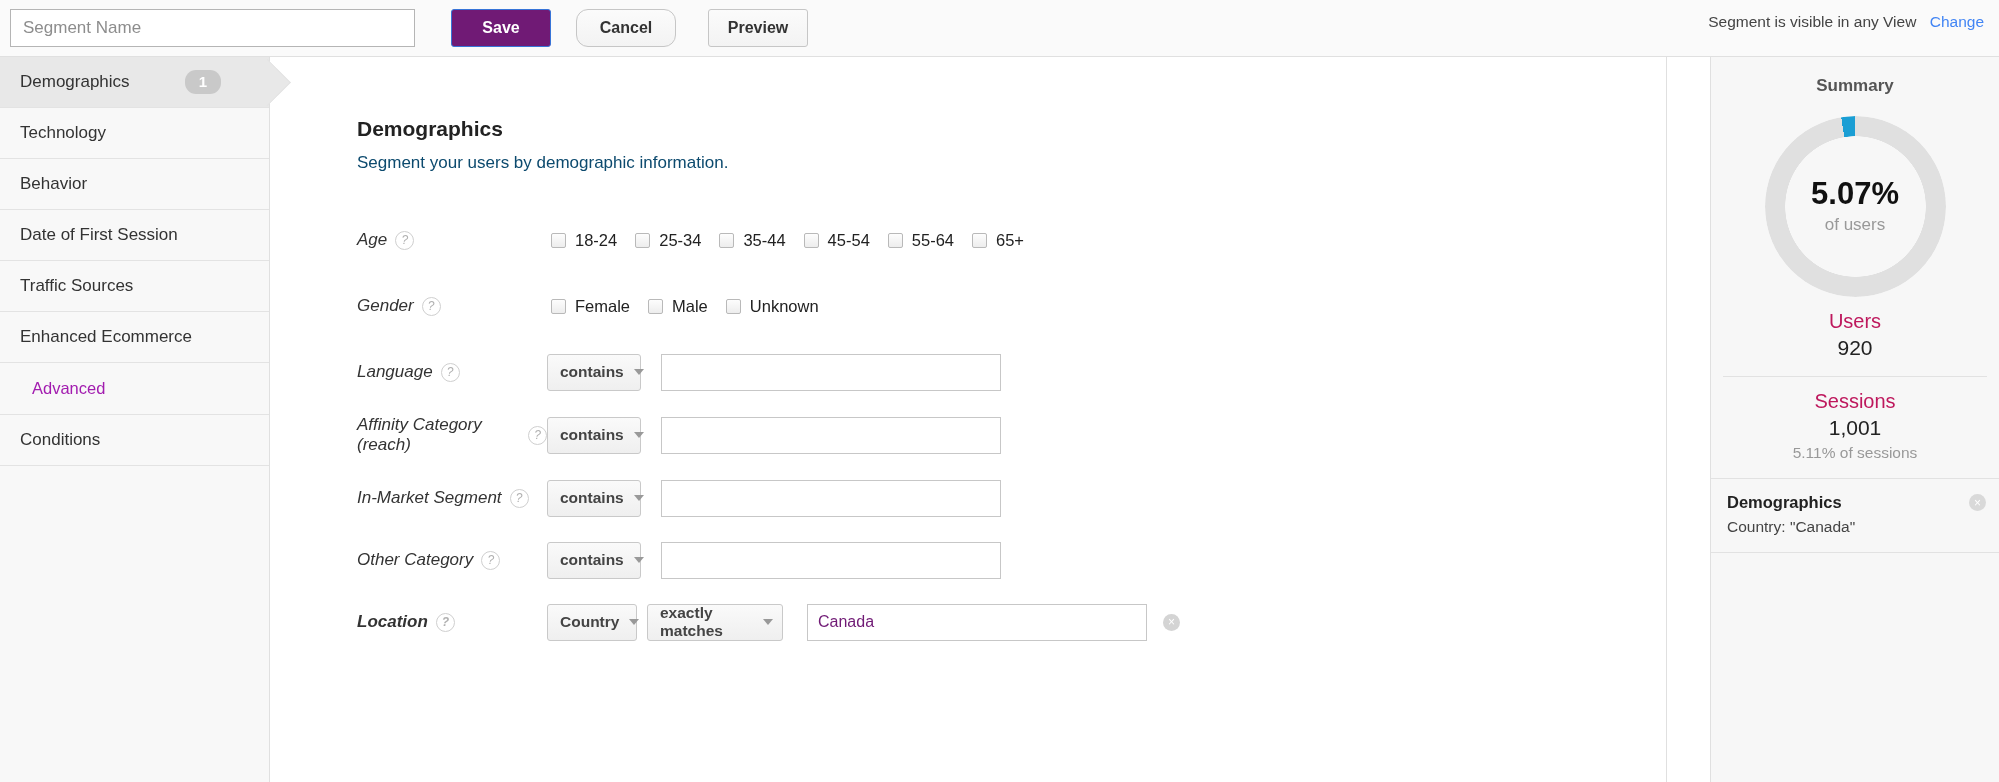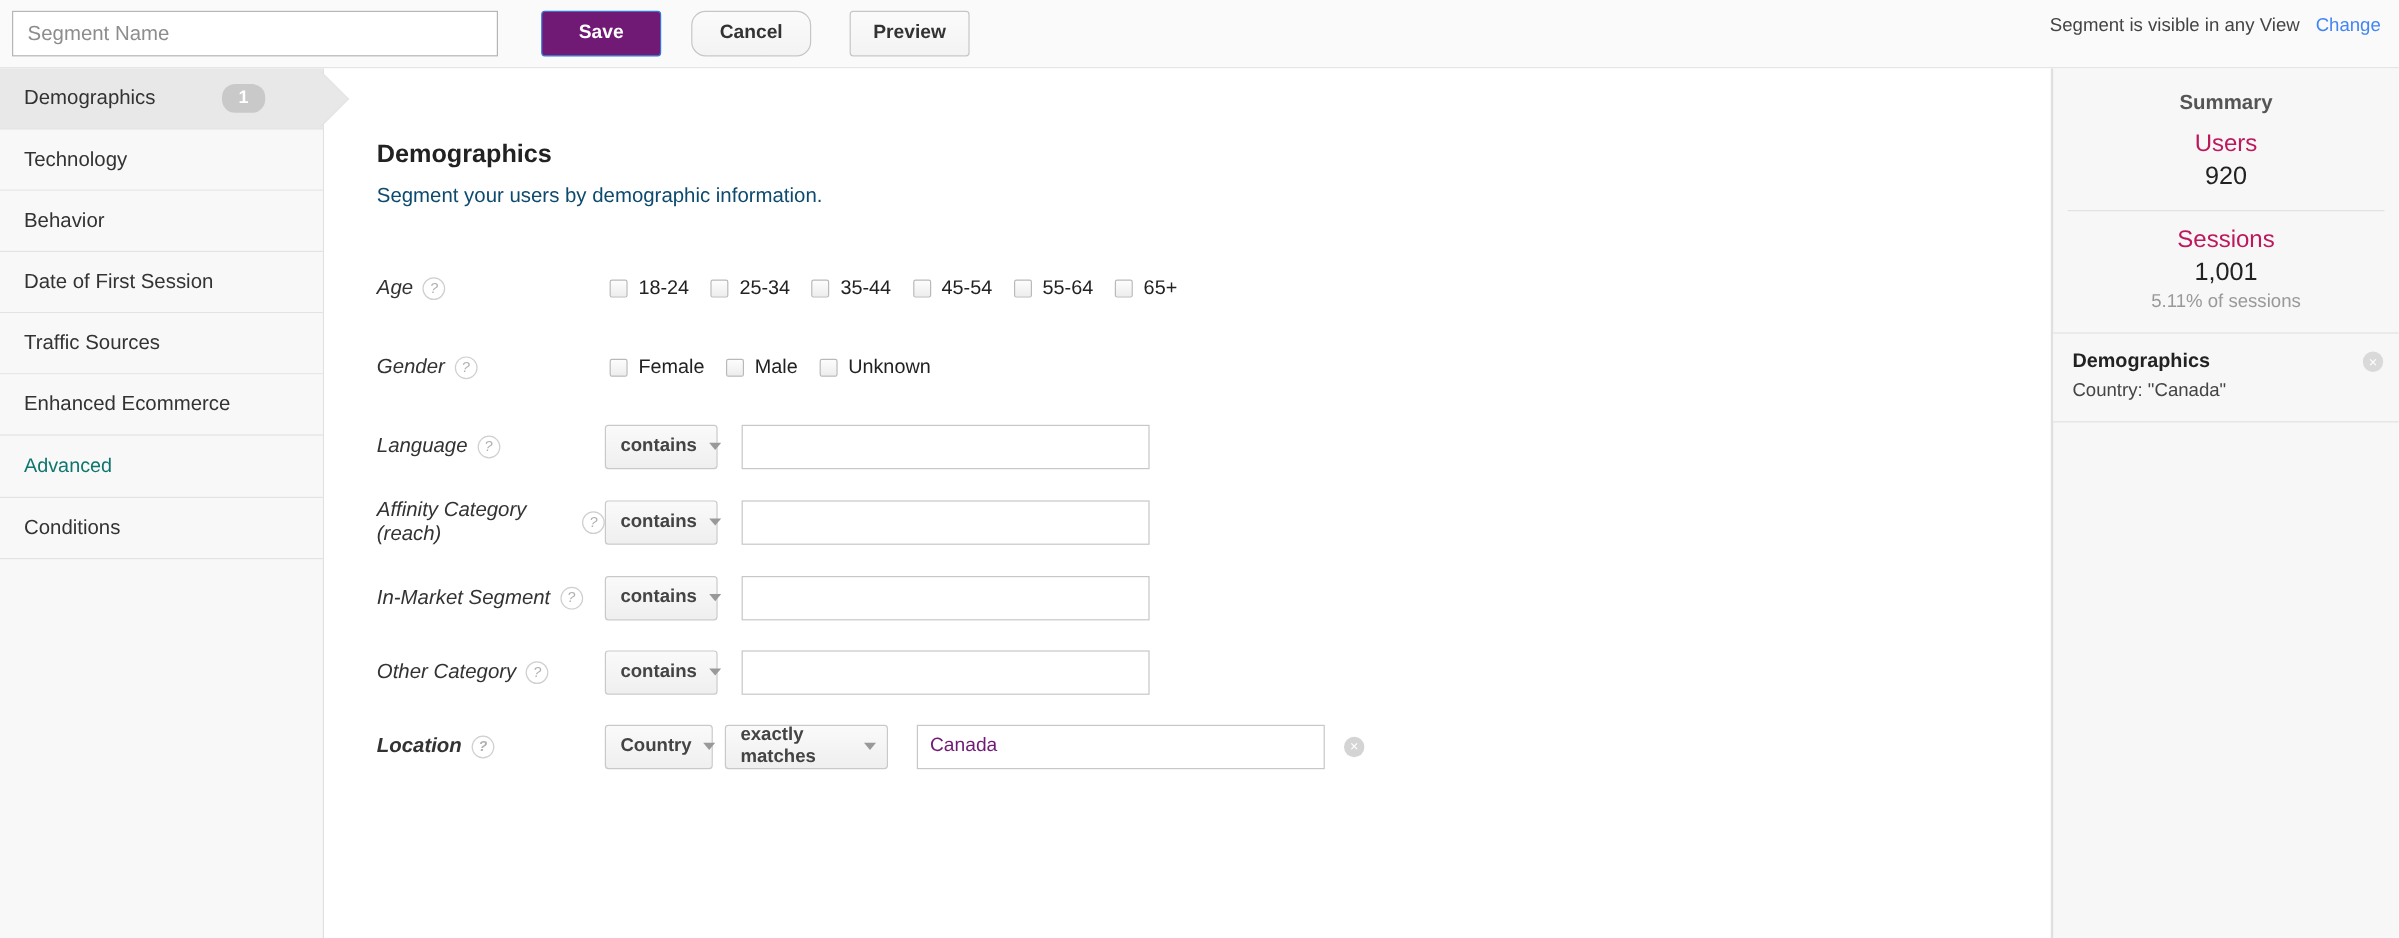--- a/index.html
+++ b/index.html
@@ -70,20 +70,21 @@
     margin-left: 9px;
     cursor: pointer;
     text-decoration: none;
   }
 
   
   .body-wrap {
     display: flex;
     height: 725px;
     width: 1999px;
+    gap: 43px;
   }
 
   
   .sidebar {
     width: 270px;
     flex: 0 0 270px;
     background: #f8f8f8;
     border-right: 1px solid #e0e0e0;
     position: relative;
   }
@@ -128,23 +129,23 @@
     line-height: 24px;
     text-align: center;
     font-size: 15px;
     font-weight: bold;
     z-index: 6;
   }
   .nav-section {
     height: 52px;
     display: flex;
     align-items: center;
-    padding-left: 20px;
+    padding-left: 32px;
     font-size: 16.5px;
-    color: #0f766e;
+    color: #a21caf;
     background: #f8f8f8;
     border-bottom: 1px solid #e3e3e3;
   }
 
   
   .main {
     flex: 1 1 auto;
     background: #fff;
     padding: 60px 0 0 44px;
     border-right: 1px solid #e0e0e0;
@@ -515,20 +516,27 @@
         <span class="caret"></span>
       </div>
       <input class="txt txt-loc" type="text" value="Canada" style="">
       <span class="remove-icon">×</span>
     </div>
   </div>
 
   <div class="summary">
     <div class="summary-title">Summary</div>
 
+    <div class="donut-wrap">
+      <div class="donut-ring" style="background: conic-gradient(rgb(224, 224, 224) 0deg, rgb(224, 224, 224) 350.874deg, rgb(26, 158, 212) 350.874deg, rgb(26, 158, 212) 360deg);"></div>
+      <div class="donut-center">
+        <div class="donut-pct">5.07%</div>
+        <div class="donut-sub">of users</div>
+      </div>
+    </div>
 
     <div class="stat-block">
       <div class="stat-label">Users</div>
       <div class="stat-value">920</div>
     </div>
 
     <div class="summary-div"></div>
 
     <div class="stat-block">
       <div class="stat-label">Sessions</div>

